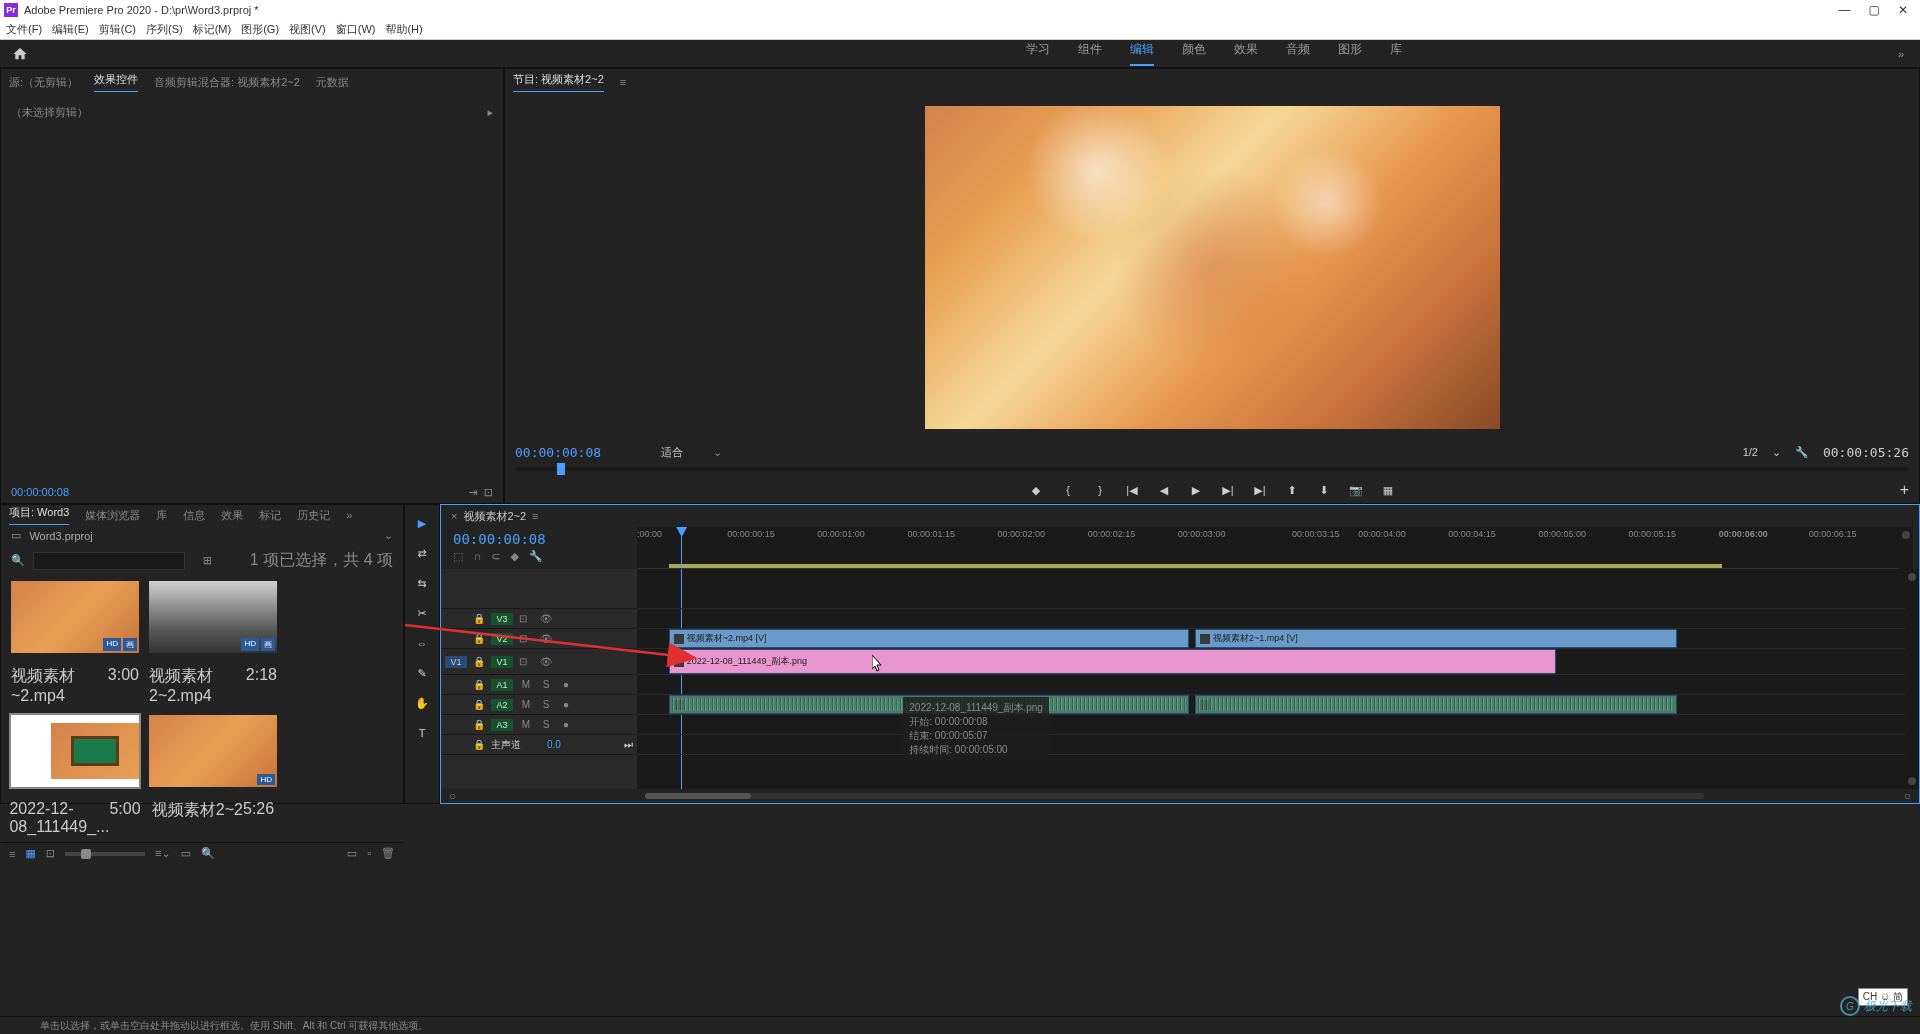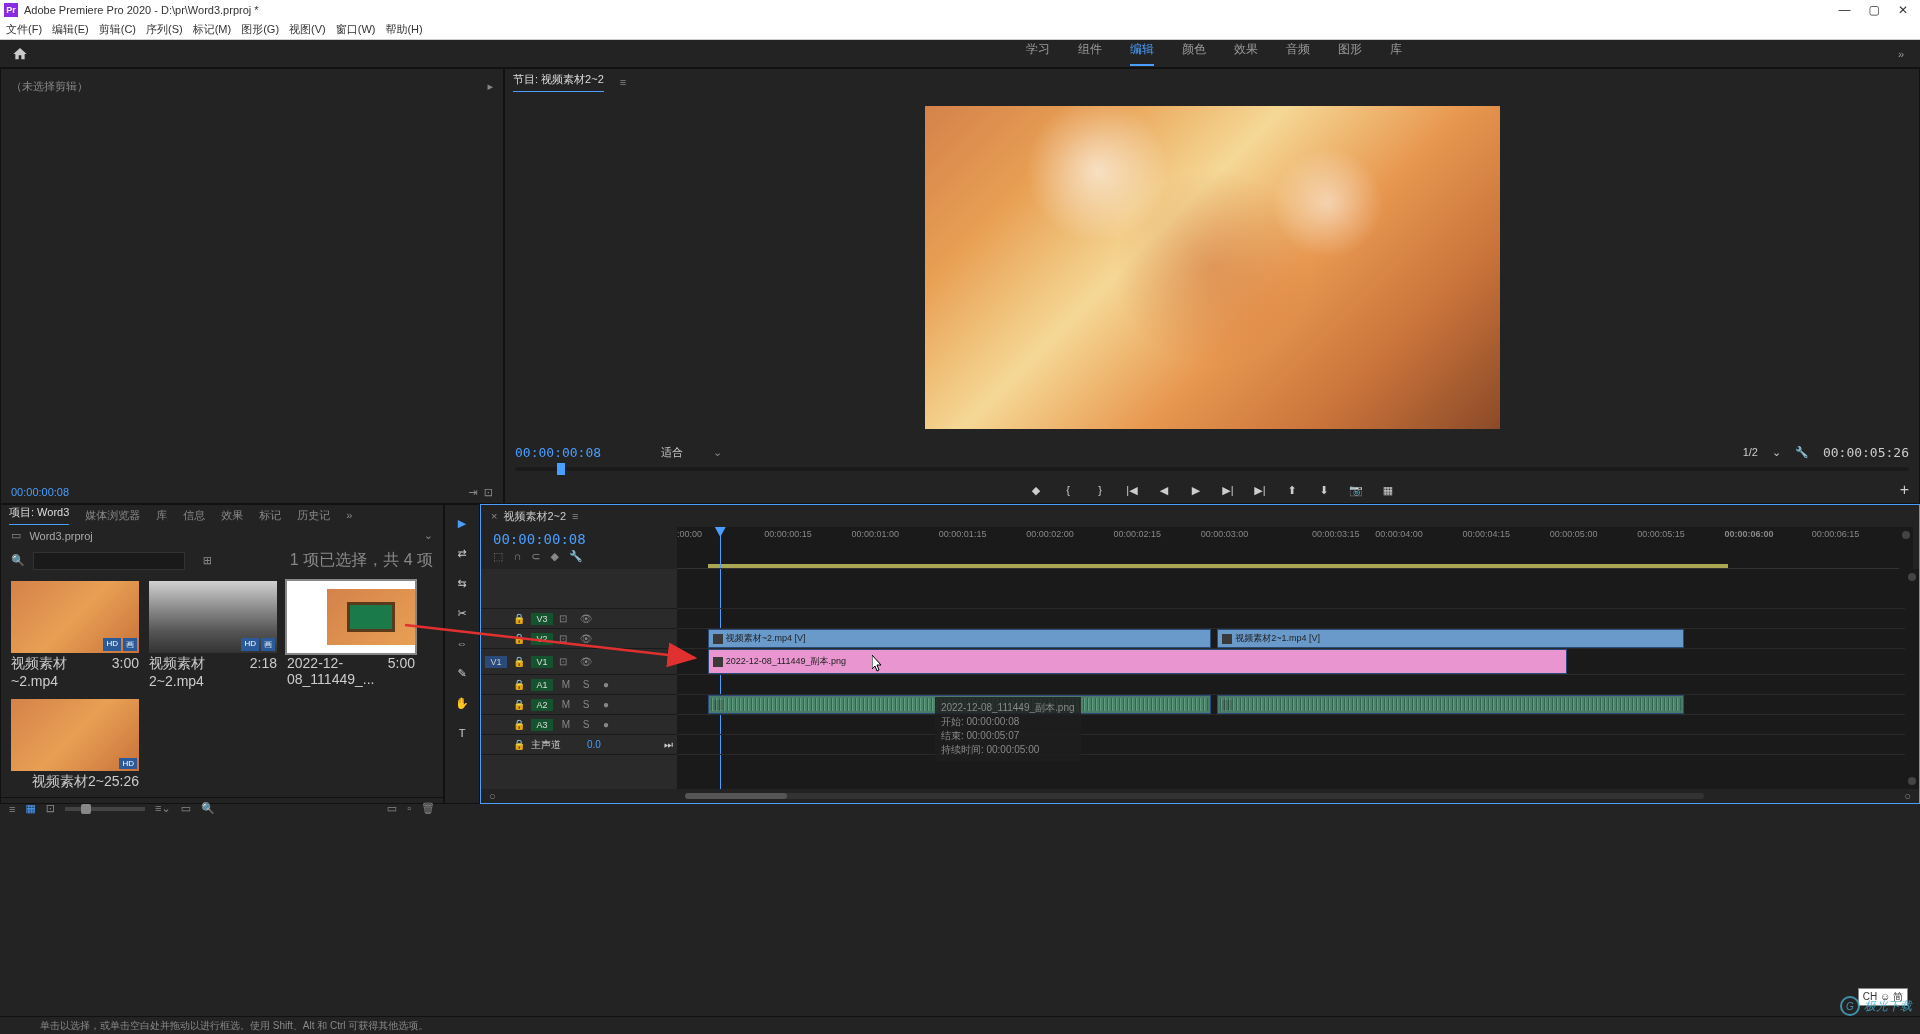--- a/index.html
+++ b/index.html
@@ -58,41 +58,41 @@
 .monitor-controls-row .right .scale { font-size: 11px; }
 .monitor-controls-row .right .dur { color: #ccc; font-size: 13px; font-family: monospace; }
 .monitor-scrub { padding: 2px 10px 6px; }
 .monitor-scrub .track { height: 4px; background: #1a1a1a; position: relative; border-radius: 2px; }
 .monitor-scrub .track .head { position: absolute; left: 3%; top: -4px; width: 8px; height: 12px; background: #4a9eff; }
 .monitor-transport { display: flex; justify-content: center; gap: 14px; padding: 4px 10px; align-items: center; color: #ccc; }
 .monitor-transport .btn { width: 18px; height: 18px; display: flex; align-items: center; justify-content: center; cursor: pointer; }
 .monitor-transport .add-btn { position: absolute; right: 10px; color: #ccc; font-size: 16px; }
 
 
-.project-panel { width: 444px; }
+.project-panel { width: 404px; }
 .project-panel .sub-head { display: flex; align-items: center; padding: 4px 10px; gap: 8px; }
 .project-panel .sub-head .bin-icon { color: #888; }
 .project-panel .sub-head .proj-name { color: #aaa; }
 .project-panel .sub-head .drop { margin-left: auto; color: #888; }
 .project-panel .search-row { display: flex; align-items: center; padding: 4px 10px; gap: 8px; }
 .project-panel .search-row .search-icon { color: #888; }
 .project-panel .search-row input { flex: 0 0 140px; background: #1a1a1a; border: 1px solid #333; color: #ccc; padding: 2px 4px; font-size: 11px; }
 .project-panel .search-row .camera { color: #888; margin-left: 10px; }
 .project-panel .search-row .info { margin-left: auto; color: #888; font-size: 16px; }
 .project-panel .grid { flex: 1; padding: 6px 10px; display: flex; flex-wrap: wrap; gap: 10px; align-content: flex-start; }
 .project-panel .thumb { width: 128px; }
 .project-panel .thumb .img { width: 128px; height: 72px; background: linear-gradient(135deg, #d4824a, #e8a054, #c8723a); position: relative; padding-left: 40px; }
 .project-panel .thumb.city .img { background: linear-gradient(180deg, #d0d0d0 0%, #888 40%, #555 70%, #333 100%); }
 .project-panel .thumb.frame .img { background: #fff; display: flex; align-items: center; justify-content: center; }
 .project-panel .thumb.frame .img .inner-frame { width: 100px; height: 56px; background: linear-gradient(135deg, #d4824a, #e8a054); display: flex; align-items: center; justify-content: center; }
 .project-panel .thumb.frame .img .inner-frame .board { width: 48px; height: 30px; background: #1a7a4a; border: 3px solid #5a3a1a; }
 .project-panel .thumb.selected .img { outline: 2px solid #888; }
 .project-panel .thumb .badges { position: absolute; bottom: 2px; right: 2px; display: flex; gap: 2px; }
 .project-panel .thumb .badges span { background: #2a5a9a; color: #fff; font-size: 8px; padding: 1px 3px; }
-.project-panel .thumb .label { display: flex; justify-content: flex-end; margin-top: 2px; font-size: 14px; color: #ccc; }
+.project-panel .thumb .label { display: flex; justify-content: center; margin-top: 13px; font-size: 16px; color: #ccc; }
 .project-panel .bottom-bar { display: flex; align-items: center; padding: 4px 8px; gap: 10px; border-top: 1px solid #111; color: #888; }
 .project-panel .bottom-bar .icon { cursor: pointer; }
 .project-panel .bottom-bar .slider { width: 80px; height: 4px; background: #444; position: relative; }
 .project-panel .bottom-bar .slider::after { content: ""; position: absolute; left: 20%; top: -3px; width: 10px; height: 10px; background: #888; border-radius: 2px; }
 .project-panel .bottom-bar .right { margin-left: auto; display: flex; gap: 10px; }
 
 
 .tool-column { width: 36px; background: #232323; border: 1px solid #111; display: flex; flex-direction: column; align-items: center; padding-top: 8px; gap: 10px; }
 .tool-column .tool { width: 20px; height: 20px; display: flex; align-items: center; justify-content: center; color: #ccc; cursor: pointer; }
 .tool-column .tool.active { color: #4a9eff; }
@@ -204,20 +204,26 @@
     <span>音频</span>
     <span>图形</span>
     <span>库</span>
   </div>
   <div class="overflow">»</div>
 </div>
 
 <div class="row1">
 
   <div class="panel effect-controls">
+    <div class="panel-tabs">
+      <span>源:（无剪辑）</span>
+      <span class="active">效果控件</span>
+      <span>音频剪辑混合器: 视频素材2~2</span>
+      <span>元数据</span>
+    </div>
     <div class="body">
       <div class="clip-row">
         <span>（未选择剪辑）</span>
         <span>▸</span>
       </div>
     </div>
     <div class="bottom">
       <span>00:00:00:08</span>
       <span class="right-icons">
         <span>⇥</span>&nbsp;

